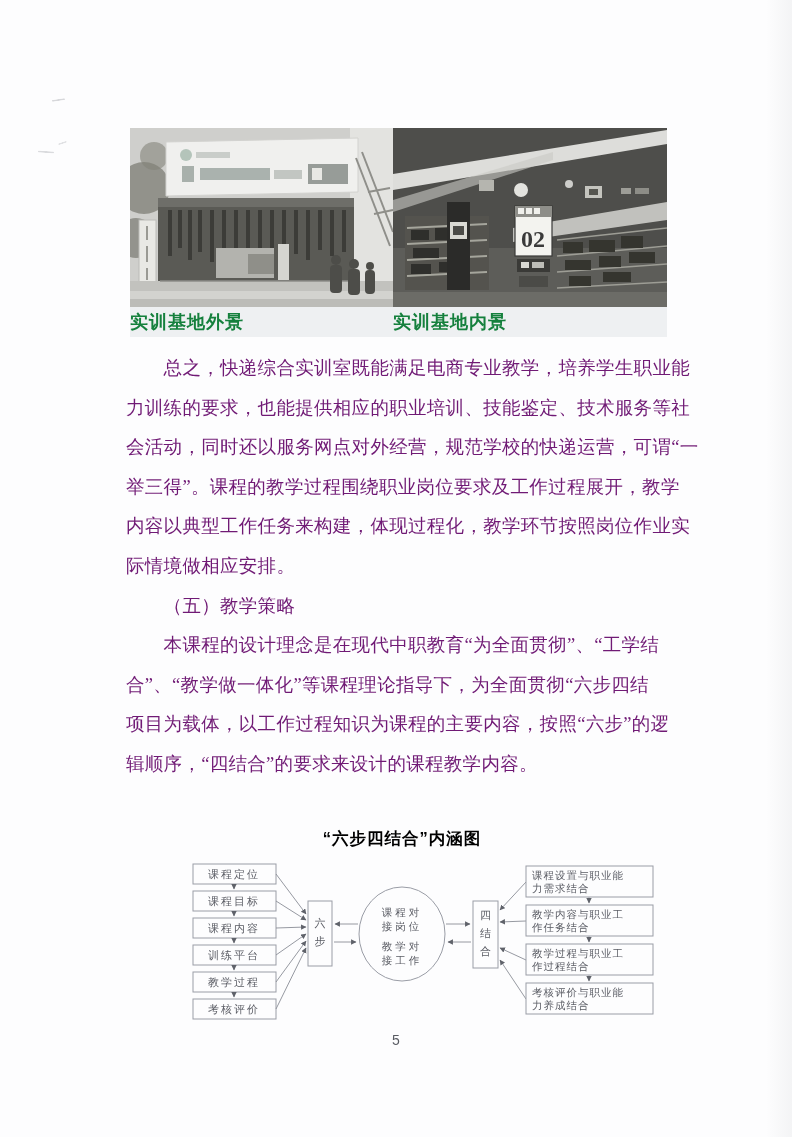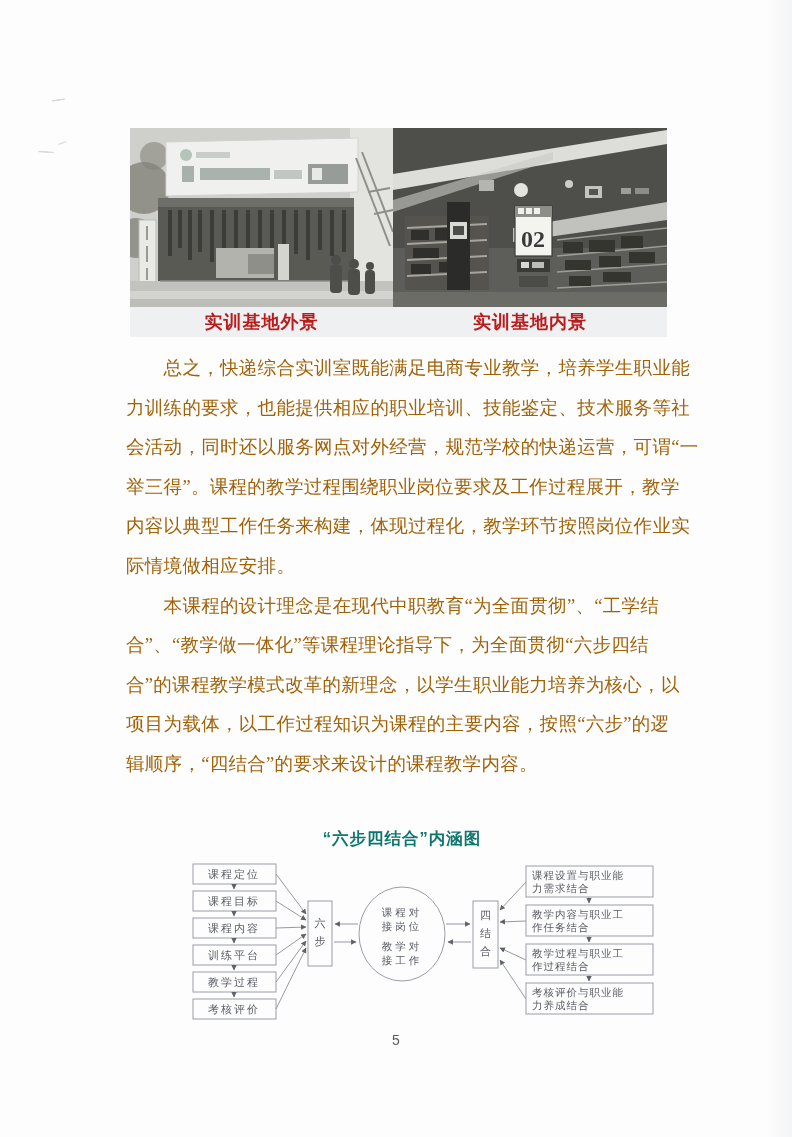--- a/index.html
+++ b/index.html
@@ -21,36 +21,36 @@
   .pm3{ left:38px; top:151px; width:16px; transform:rotate(4deg);  opacity:.75; }
 
   
   .photo-block{ position:absolute; left:130px; top:128px; width:537px; }
   .photo-row{ display:flex; }
   .photo-row svg{ display:block; }
   .caption-row{
     display:flex; background:#eef0f2; height:30px; align-items:center;
     font-family:"Liberation Sans","DejaVu Sans",sans-serif;
   }
-  .caption-cell{ text-align:center; font-weight:bold; font-size:18px; color:#b91c1c; letter-spacing:1px; }
+  .caption-cell{ text-align:left; font-weight:bold; font-size:18px; color:#15803d; letter-spacing:1px; }
   .caption-cell.c1{ width:263px; }
   .caption-cell.c2{ width:274px; }
 
   
   .bodytext{
     position:absolute; left:126px; top:349px; width:552px;
-    font-size:18.5px; line-height:39.6px; color:#a16207; letter-spacing:.3px;
+    font-size:18.5px; line-height:39.6px; color:#701a75; letter-spacing:.3px;
     text-align:left; white-space:nowrap;
   }
   .bodytext .line{ display:block; }
 
   .diagram-title{
     position:absolute; left:126px; top:828px; width:552px; text-align:center;
     font-family:"Liberation Sans","DejaVu Sans",sans-serif;
-    font-weight:bold; font-size:16.5px; color:#0f766e; letter-spacing:1px;
+    font-weight:bold; font-size:16.5px; color:#000000; letter-spacing:1px;
   }
 
   .diagram{ position:absolute; left:148px; top:856px; }
   .diagram text{
     font-family:"Liberation Sans","DejaVu Sans",sans-serif;
     fill:#5a5c64;
   }
   .dbox{ fill:#fdfdfe; stroke:#9a9da6; stroke-width:1; }
   .dline{ stroke:#8a8d96; stroke-width:.9; fill:none; }
 
@@ -214,23 +214,23 @@
     </div>
   </div>
 
   <div class="bodytext">
     <span class="line">　　总之，快递综合实训室既能满足电商专业教学，培养学生职业能</span>
     <span class="line">力训练的要求，也能提供相应的职业培训、技能鉴定、技术服务等社</span>
     <span class="line">会活动，同时还以服务网点对外经营，规范学校的快递运营，可谓“一</span>
     <span class="line">举三得”。课程的教学过程围绕职业岗位要求及工作过程展开，教学</span>
     <span class="line">内容以典型工作任务来构建，体现过程化，教学环节按照岗位作业实</span>
     <span class="line">际情境做相应安排。</span>
+    <span class="line">　　（五）教学策略</span>
     <span class="line">　　本课程的设计理念是在现代中职教育“为全面贯彻”、“工学结</span>
     <span class="line">合”、“教学做一体化”等课程理论指导下，为全面贯彻“六步四结</span>
-    <span class="line">合”的课程教学模式改革的新理念，以学生职业能力培养为核心，以</span>
     <span class="line">项目为载体，以工作过程知识为课程的主要内容，按照“六步”的逻</span>
     <span class="line">辑顺序，“四结合”的要求来设计的课程教学内容。</span>
   </div>
 
   <div class="diagram-title">“六步四结合”内涵图</div>
 
   <svg class="diagram" width="528" height="178" viewBox="0 0 528 178">
     <defs>
       <marker id="arr" markerWidth="7" markerHeight="7" refX="5.5" refY="3" orient="auto">
         <path d="M0,0 L6,3 L0,6 Z" fill="#5f626a"></path>

